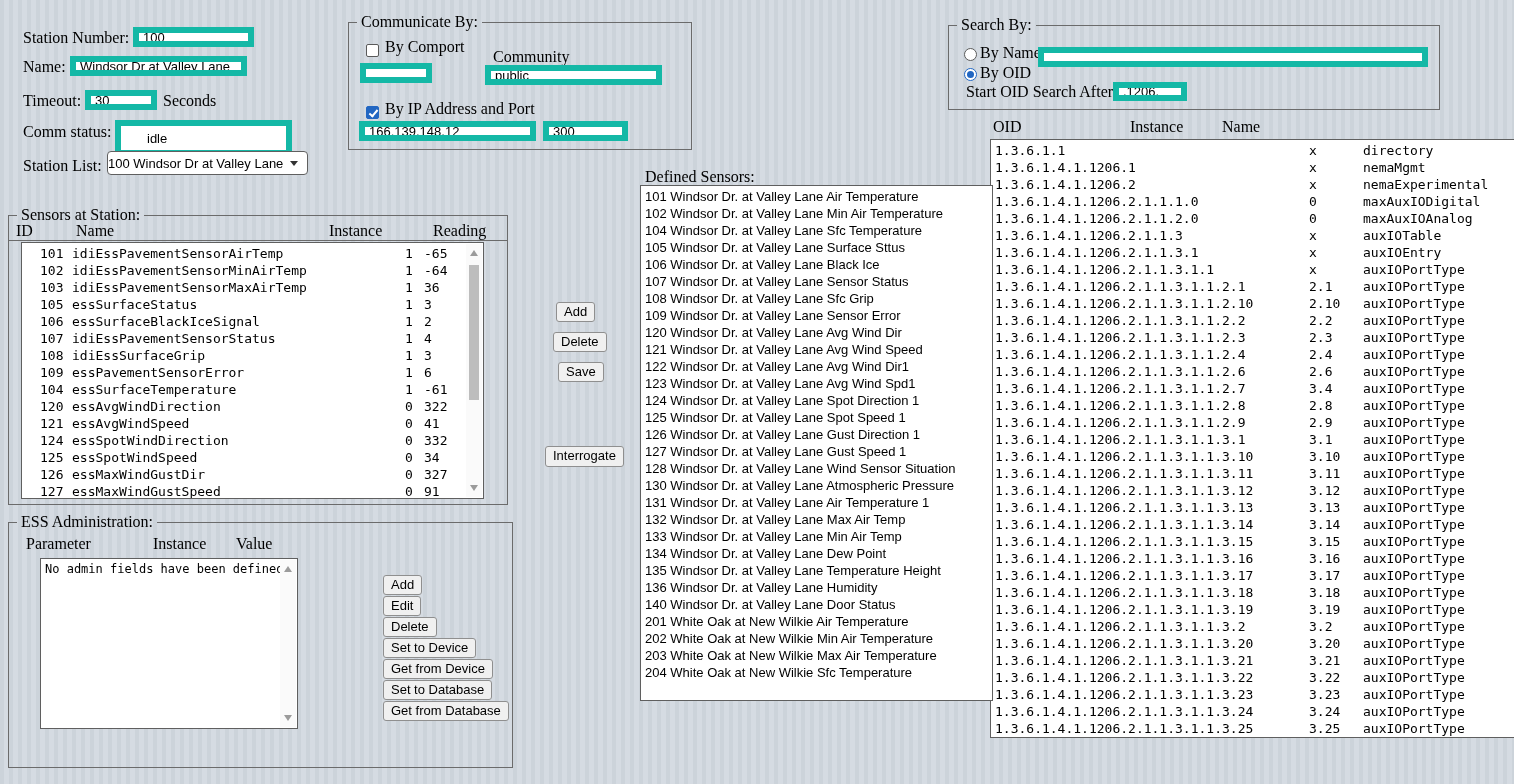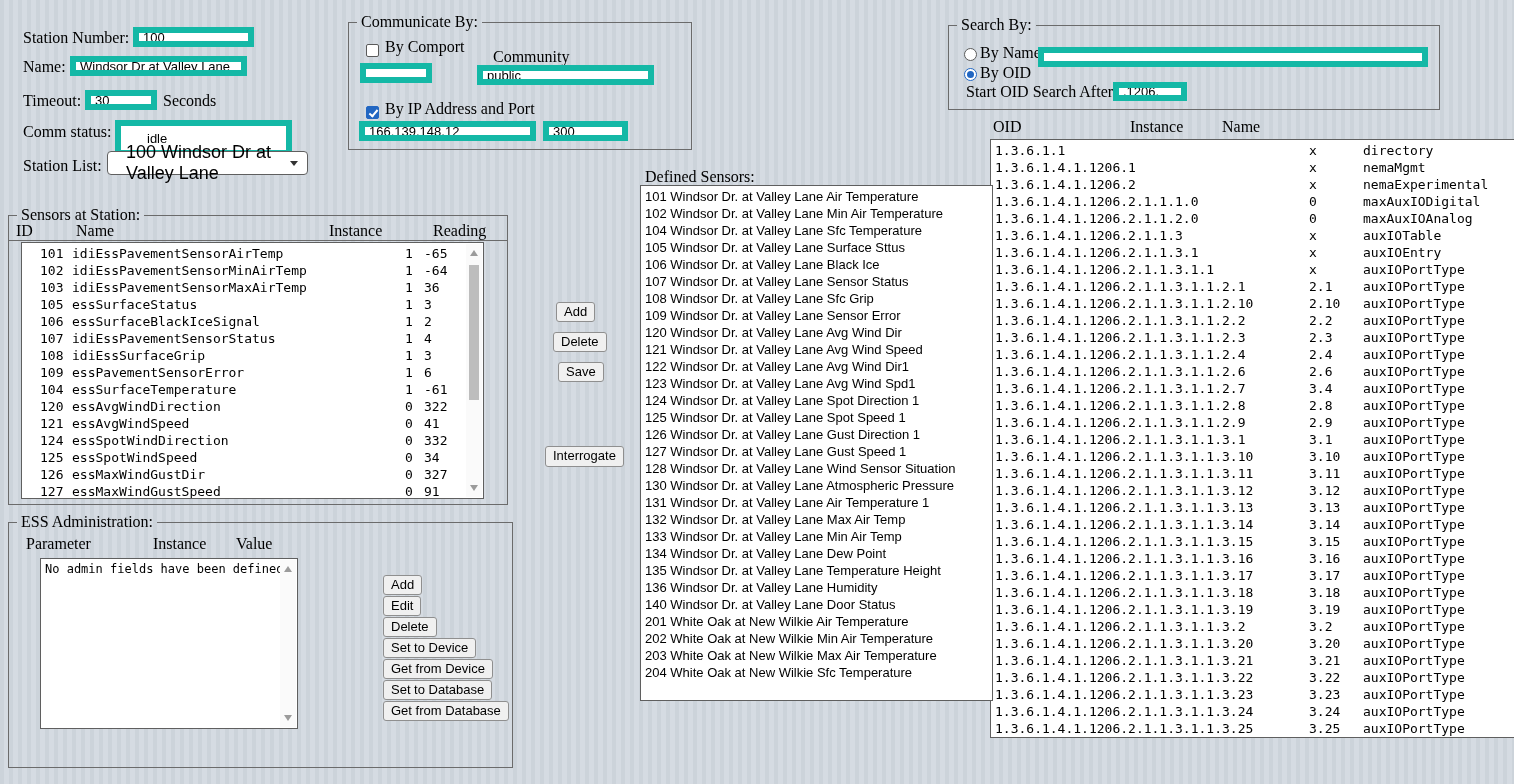--- a/index.html
+++ b/index.html
@@ -46,21 +46,21 @@
   .cn{position:absolute;left:372px;}
   
   .sid{position:absolute;left:18px;}
   .snm{position:absolute;left:50px;}
   .sin{position:absolute;left:383px;}
   .srd{position:absolute;left:402px;}
   
   .drow{height:17px;line-height:17px;padding-left:4px;font-size:13px;white-space:nowrap;}
   
   .sel{position:absolute;box-sizing:border-box;background:#fff;border:1px solid #5f5f5f;
-      border-radius:4px;font-size:18px;display:flex;align-items:center;padding:0 18px;}
+      border-radius:4px;font-size:13px;display:flex;align-items:center;padding:0 0;}
   .sel .chev{position:absolute;right:9px;top:9px;width:0;height:0;
       border-left:4px solid transparent;border-right:4px solid transparent;border-top:5px solid #333;}
   
   .sb{position:absolute;top:1px;bottom:1px;right:1px;width:16px;background:#fafafa;}
   .sb .up{position:absolute;top:6px;left:4px;width:0;height:0;
       border-left:4px solid transparent;border-right:4px solid transparent;border-bottom:6px solid #9b9b9b;}
   .sb .dn{position:absolute;bottom:6px;left:4px;width:0;height:0;
       border-left:4px solid transparent;border-right:4px solid transparent;border-top:6px solid #9b9b9b;}
   .sb .thumb{position:absolute;left:3px;width:10px;background:#bdbdbd;}
   .hline{position:absolute;border-top:1px solid #6b6b6b;height:0;}
@@ -89,21 +89,21 @@
     <span>100 Windsor Dr at Valley Lane</span>
     <span class="chev"></span>
   </div>
 
   <div class="fs" style="left:348px;top:22px;width:344px;height:128px">
     <span class="legend">Communicate By:</span>
     <span class="cb" style="left:17px;top:21px"></span>
     <span class="lbl" style="left:36px;top:15px">By Comport</span>
     <input class="tin" style="left: 11px; top: 40px; width: 72px; height: 20px;" value="">
     <span class="lbl" style="left:144px;top:25px">Community</span>
-    <input class="tin" style="left: 128px; top: 42px; width: 177px; height: 20px;" value="public">
+    <input class="tin" style="left: 136px; top: 42px; width: 177px; height: 20px;" value="public">
     <span class="cb on" style="left:17px;top:83px"></span>
     <span class="lbl" style="left:36px;top:77px">By IP Address and Port</span>
     <input class="tin" style="left: 10px; top: 98px; width: 177px; height: 20px;" value="166.139.148.12">
     <input class="tin" style="left: 194px; top: 98px; width: 85px; height: 20px;" value="300">
   </div>
 
   <div class="fs" style="left:948px;top:25px;width:492px;height:85px">
     <span class="legend">Search By:</span>
     <span class="radio" style="left:15px;top:22px"></span>
     <span class="lbl" style="left:31px;top:18px">By Name</span>

